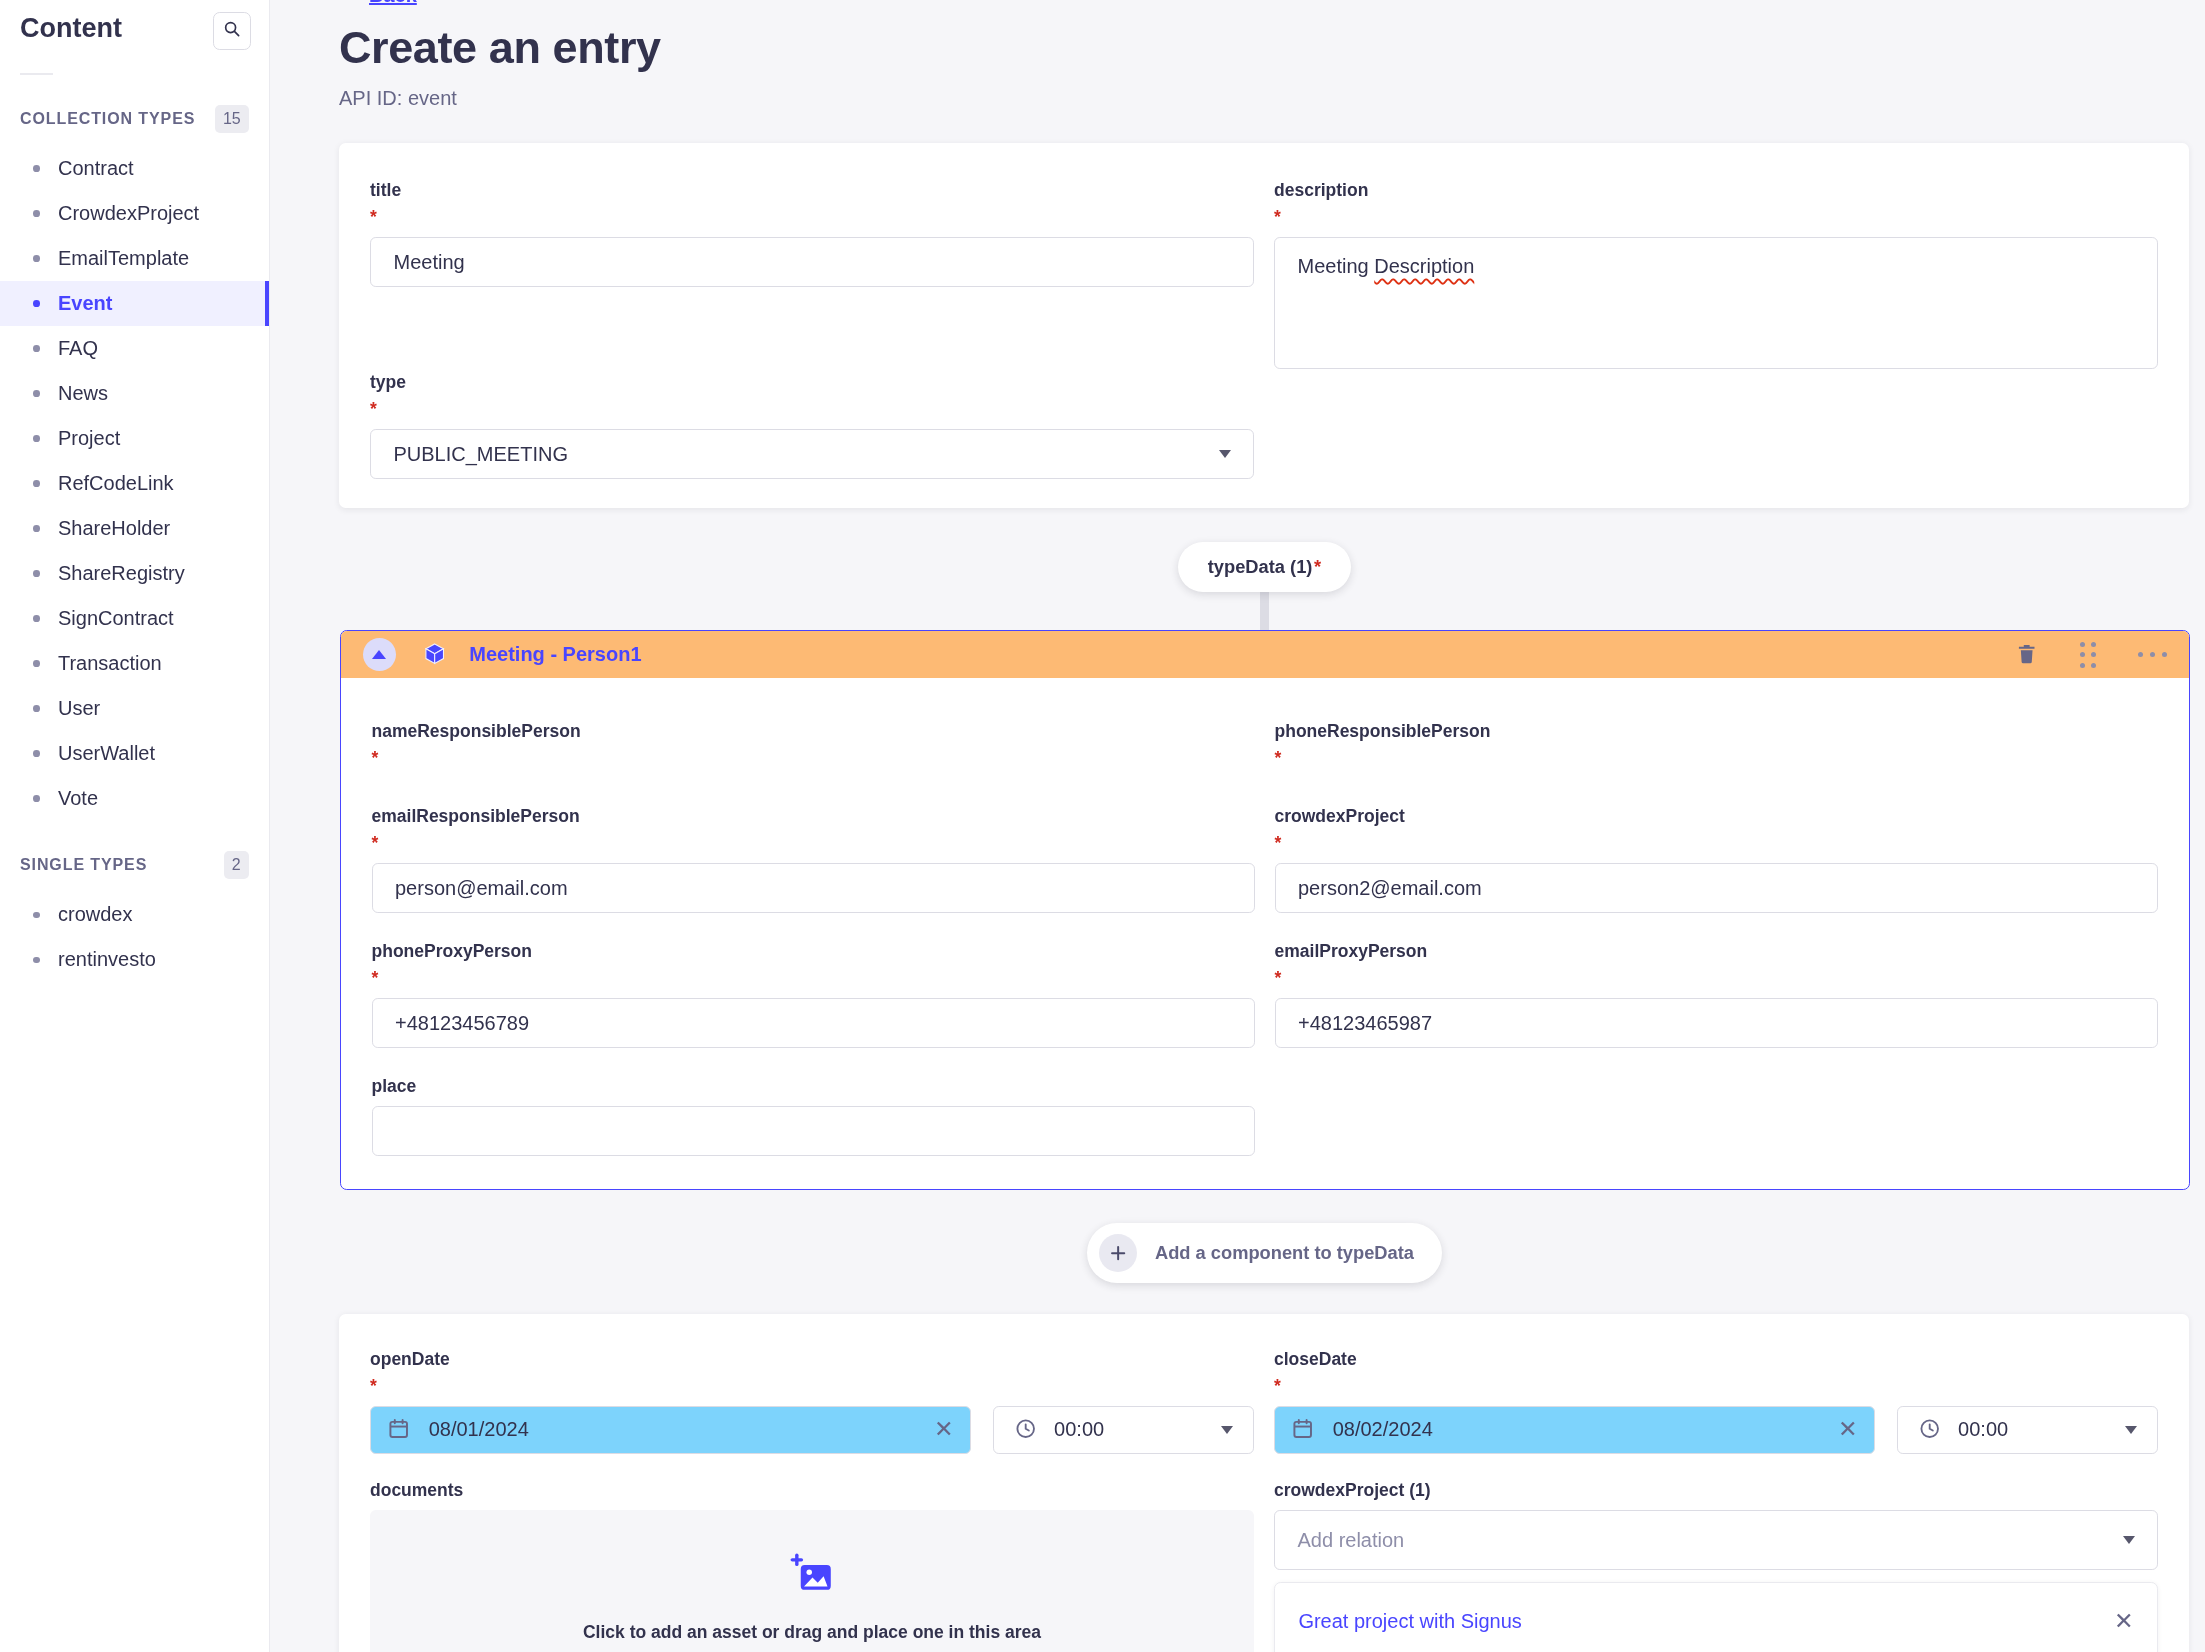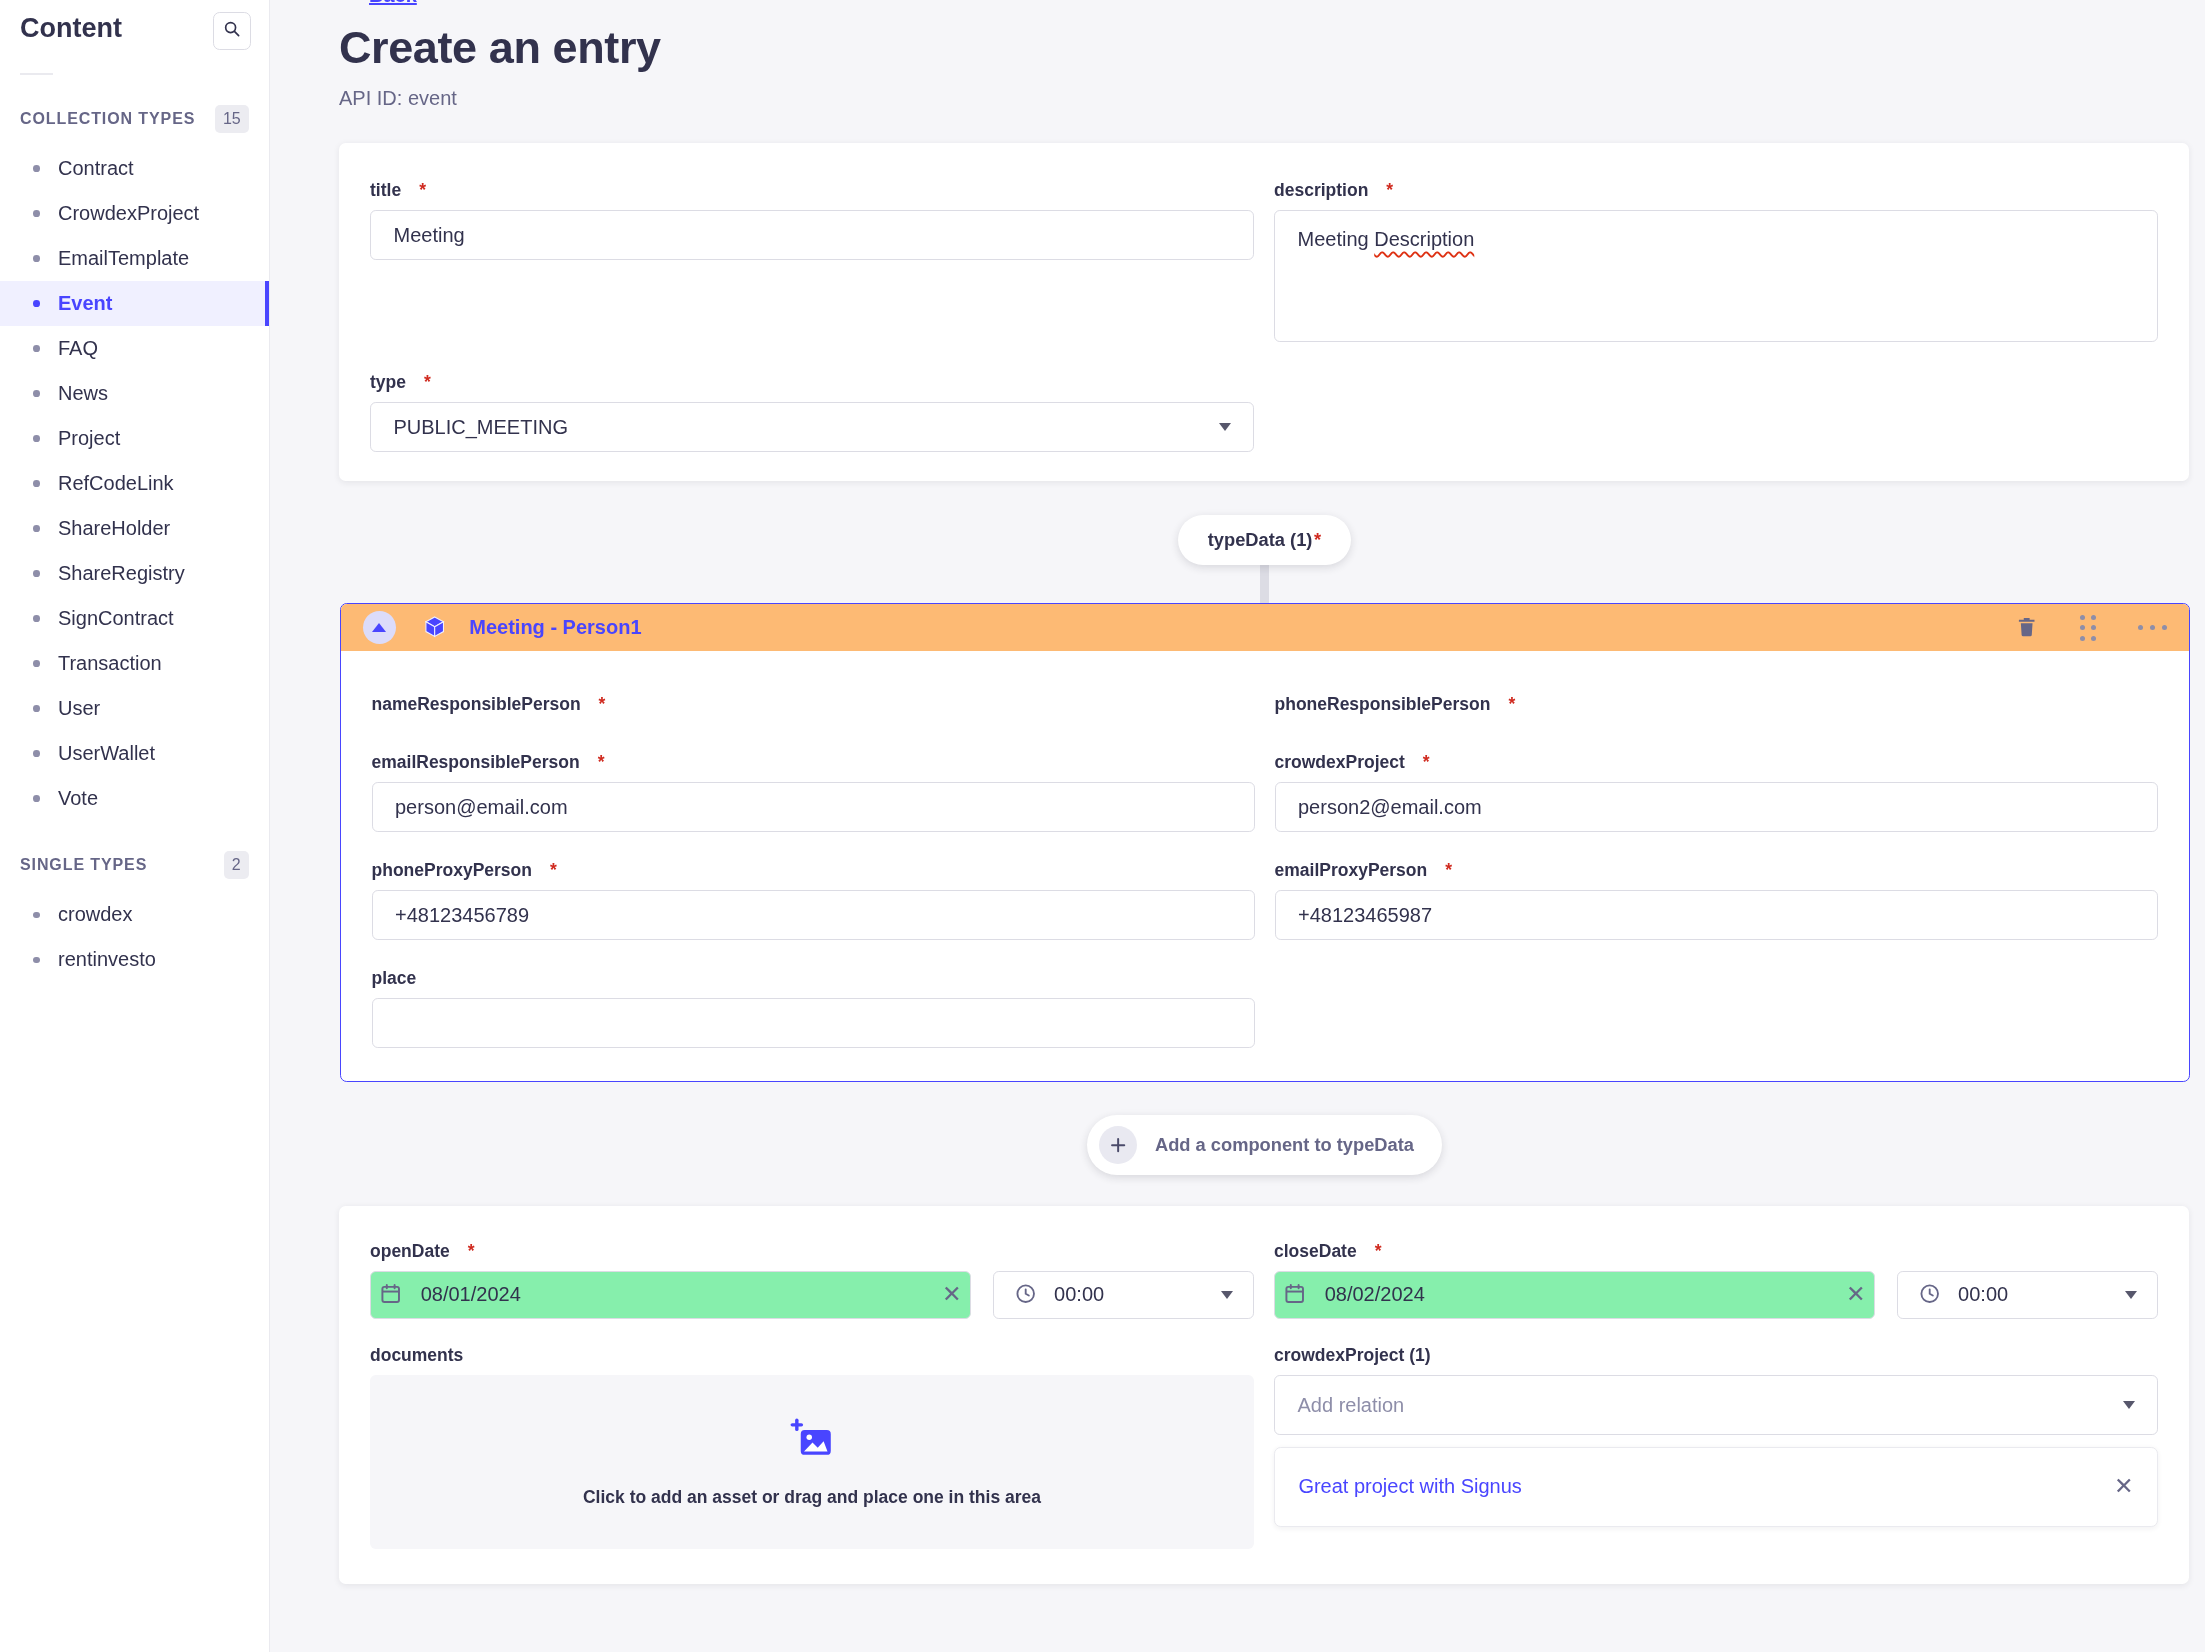--- a/index.html
+++ b/index.html
@@ -63,21 +63,21 @@
   .page-subtitle { font-size:20px; color:#666687; margin-top:13.3px; }
   .card {
     width:1850px; background:#ffffff; border-radius:6.7px;
     box-shadow:0 1.7px 6.7px rgba(33,33,52,0.08);
   }
   .card-1 { margin-top:33px; padding:37px 31px 29px; display:grid;
     grid-template-columns:1fr 1fr; grid-template-rows:162px auto;
     column-gap:20px; row-gap:30px; }
   .field-label {
     font-size:17.5px; font-weight:700; color:#32324d; margin-bottom:9.2px;
-    display:flex; gap:18px;
+    display:flex; gap:6px;flex-direction:column;
   }
   .req { color:#d02b20; }
   .text-input {
     height:50px; border:0.8px solid #dcdce4; border-radius:5.8px; background:#fff;
     display:flex; align-items:center; padding:0 22.5px; font-size:20px; color:#32324d;
   }
   .textarea { height:132px; border:0.8px solid #dcdce4; border-radius:5.8px; background:#fff;
     padding:16.7px 22.5px; font-size:20px; color:#32324d; }
   .misspell { text-decoration:underline wavy #de3113 1.7px; text-underline-offset:5px; }
   .select-box {
@@ -133,22 +133,22 @@
   .plus-circle {
     width:38px; height:38px; border-radius:50%; background:#e9e9f1;
     display:flex; align-items:center; justify-content:center;
   }
   .add-component-label { font-size:18.3px; font-weight:600; color:#666687; }
   
   .card-2 { margin-top:31px; padding:35px 31px 35px; display:grid;
     grid-template-columns:1fr 1fr; column-gap:20px; row-gap:26px; }
   .datetime-row { display:flex; gap:22.5px; }
   .date-box {
-    flex:1; height:48px; border:0.8px solid #dcdce4; border-radius:5.8px; background:#86efac;
-    display:flex; align-items:center; padding:0 8px; cursor:pointer;
+    flex:1; height:48px; border:0.8px solid #dcdce4; border-radius:5.8px; background:#7dd3fc;
+    display:flex; align-items:center; padding:0 16px; cursor:pointer;
   }
   .date-box .val { font-size:20px; color:#32324d; margin-left:18.3px; }
   .time-box {
     width:261px; height:48px; border:0.8px solid #dcdce4; border-radius:5.8px; background:#fff;
     display:flex; align-items:center; padding:0 20px; cursor:pointer; flex-shrink:0;
   }
   .time-box .val { font-size:20px; color:#32324d; margin-left:16.7px; }
   .clear-x { font-size:23.4px; color:#666687; font-weight:400; line-height:1; cursor:pointer; }
   .dropzone {
     height:174px; background:#f6f6f9; border-radius:5.8px;

